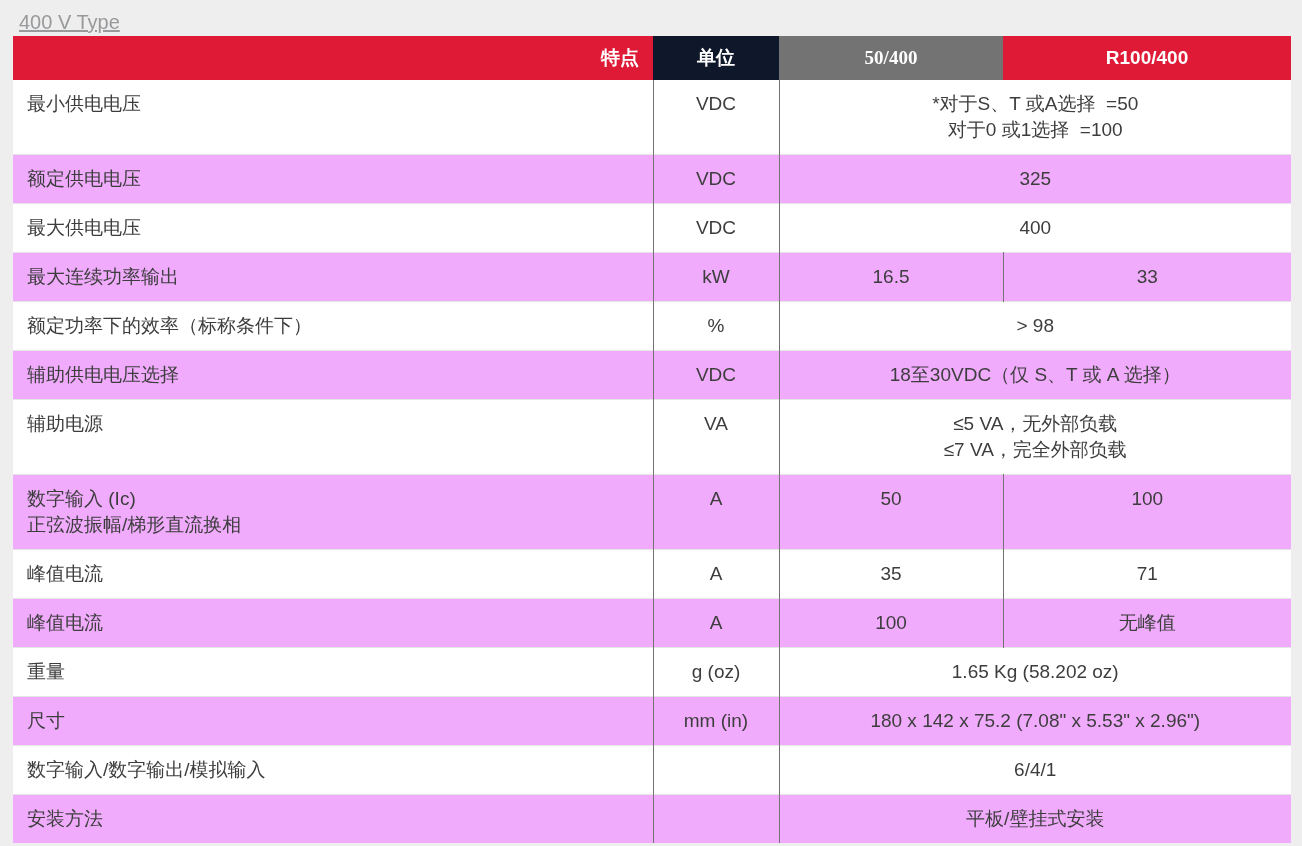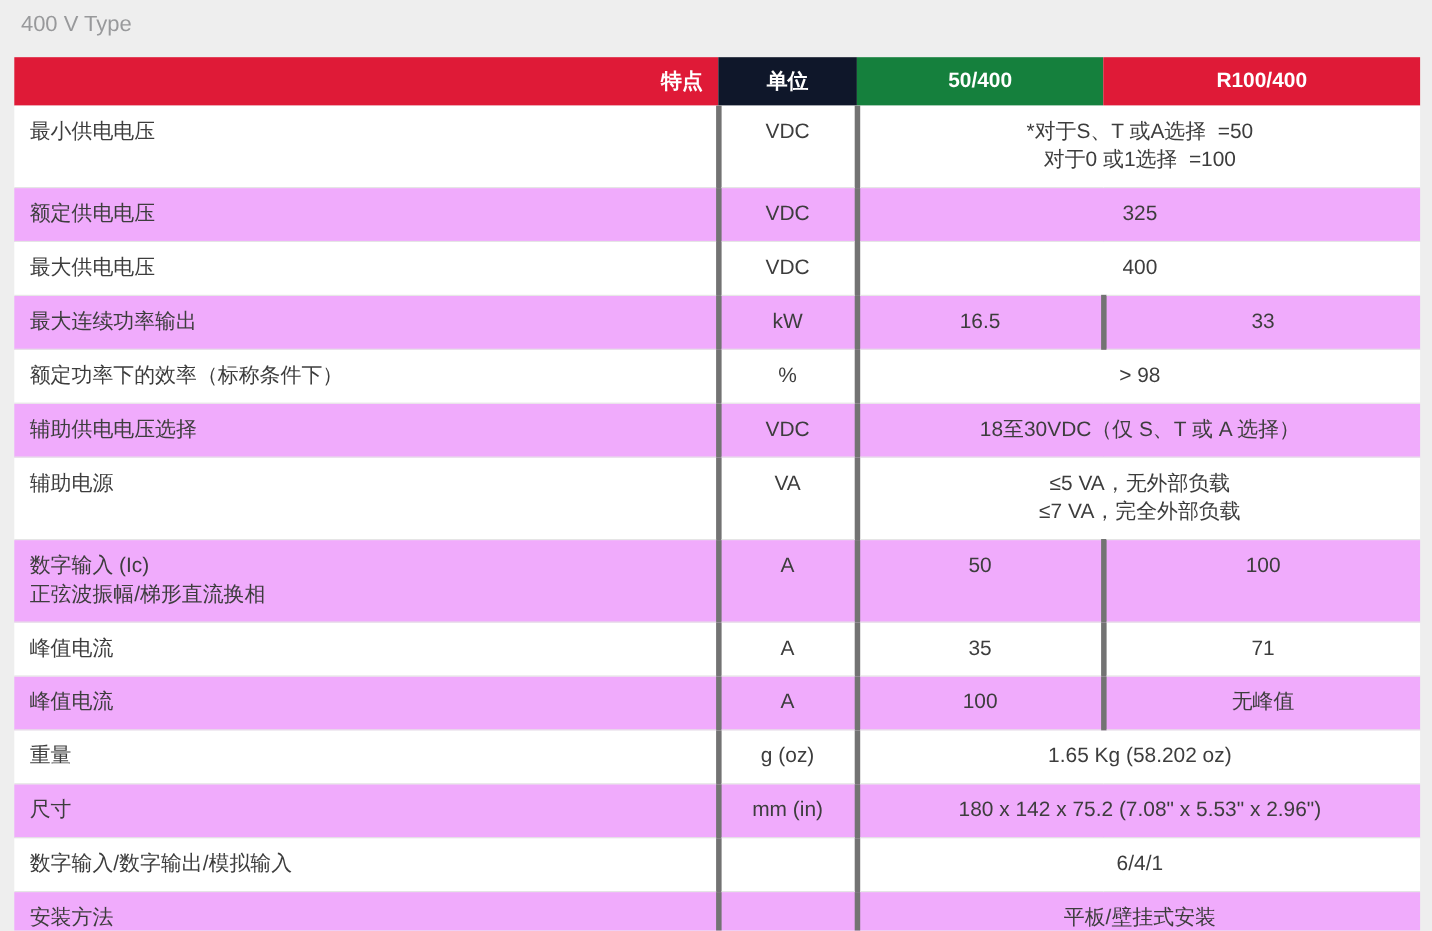--- a/index.html
+++ b/index.html
@@ -15,21 +15,22 @@
   .page {
     box-sizing: border-box;
     width: 1302px;
     height: 846px;
     padding: 11px 11px 0 13px;
   }
   .section-title {
     font-size: 20px;
     line-height: 22px;
     color: #98999b;
-    margin: 0 0 19px 6px;
+    margin: 0 0 3px 6px;
+    text-decoration: underline;
   }
   table.spec-table {
     width: 1278px;
     border-collapse: collapse;
     table-layout: fixed;
     font-size: 19px;
   }
   col.c-feature { width: 640px; }
   col.c-unit    { width: 126px; }
   col.c-v1      { width: 224px; }
@@ -54,41 +55,41 @@
   }
   tbody td.cell-feature {
     text-align: left;
     padding-left: 14px;
     padding-right: 14px;
   }
   tbody tr { border-top: 1px solid #e5e5e5; }
   tbody tr:first-child { border-top: none; padding-left: 47px; }
   tbody tr.row-alt { background: #f0abfc; }
   tbody tr.row-plain { background: #ffffff; }
-  tbody td.v-divider { border-left: 5px solid #737373; }
+  tbody td.v-divider { border-left: 1px solid #737373; }
   .cell-line { white-space: pre-wrap; }
 </style>
 </head>
 <body>
 
 <div class="page">
   <div class="section-title">400 V Type</div>
 
   <table class="spec-table">
     <colgroup>
       <col class="c-feature">
       <col class="c-unit">
       <col class="c-v1">
       <col class="c-v2">
     </colgroup>
     <thead>
       <tr>
         <th class="h-feature" style="background: rgb(223, 26, 55);">特点</th>
         <th style="background: #0f172a;">单位</th>
-        <th style="background: #15803d;">50/400</th>
+        <th style="background: #737373; font-family: Liberation Serif, serif;">50/400</th>
         <th style="background: rgb(223, 26, 55);">R100/400</th>
       </tr>
     </thead>
     <tbody id="spec-body">
         <tr class="row-plain">
           <td class="cell-feature">
             <div class="cell-line">最小供电电压</div>
           </td>
           <td class="cell-unit v-divider">VDC</td>
           <td colspan="2" class="cell-span v-divider">

